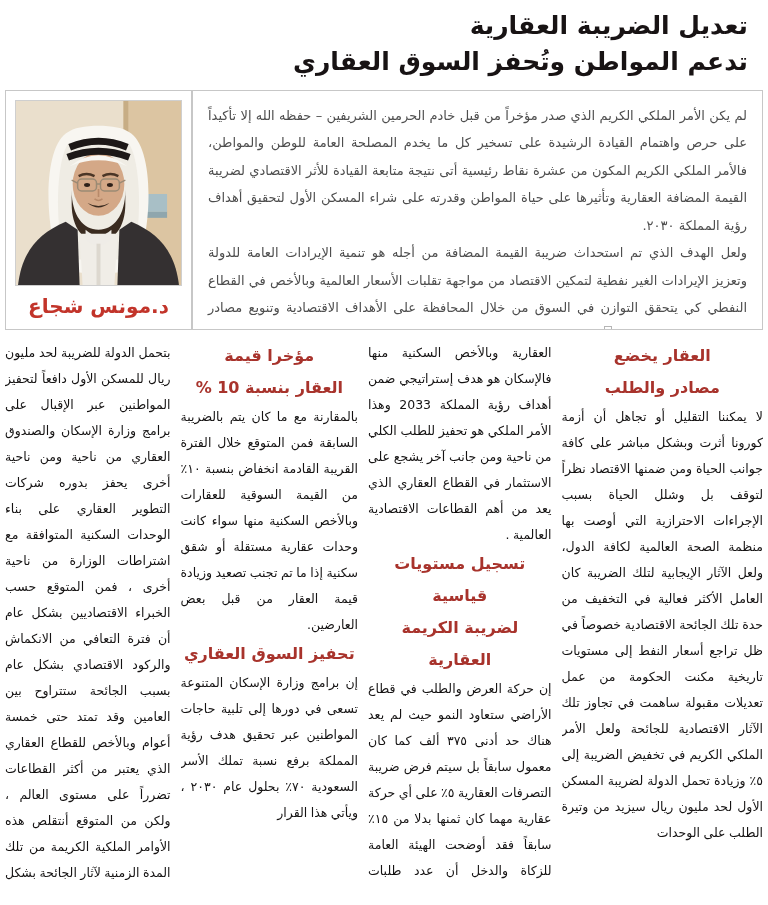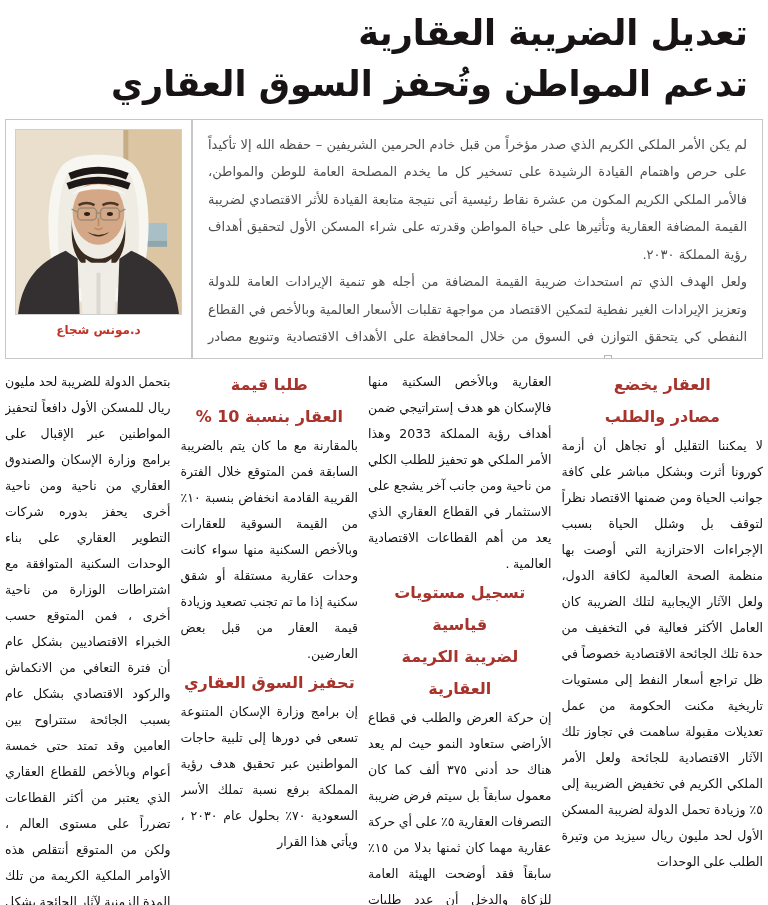--- a/index.html
+++ b/index.html
@@ -9,21 +9,21 @@
     font-family: "DejaVu Sans", sans-serif;
     direction: rtl;
   }
   .page { width: 768px; height: 905px; padding: 0 5px; position: relative; background:#fff; }
 
   
   .headline {
     padding: 8px 15px 0 0;
     text-align: right;
     font-weight: bold;
-    font-size: 35px;
+    font-size: 25px;
     line-height: 1.45;
     color: #181314;
   }
 
   
   .top-row { display: flex; margin-top: 9px; height: 240px; }
 
   .intro-box {
     flex: 1;
     border: 1px solid #c7c7c7;
@@ -44,21 +44,21 @@
   .photo-box {
     width: 187px;
     border: 1px solid #c7c7c7;
     padding: 9px 9px 4px;
     background: #fff;
   }
   .photo-frame { height: 186px; border: 1px solid #cfcfcf; overflow: hidden; background: #eadfcc; }
   .photo-frame svg { display: block; width: 100%; height: 100%; }
   .caption {
     text-align: center; padding-top: 8px;
-    font-size: 12px; font-weight: bold; color: #c2342a;
+    font-size: 20px; font-weight: bold; color: #c2342a;
   }
 
   
   .columns {
     display: flex; gap: 10px;
     margin-top: 10px; height: 540px; overflow: hidden;
   }
   .col {
     font-size: 12.5px; line-height: 2.08;
     color: #151313; text-align: justify;
@@ -155,21 +155,21 @@
       <p>العقارية وبالأخص السكنية منها فالإسكان هو هدف إستراتيجي ضمن أهداف رؤية المملكة 2033 وهذا الأمر الملكي هو تحفيز للطلب الكلي من ناحية ومن جانب آخر يشجع على الاستثمار في القطاع العقاري الذي يعد من أهم القطاعات الاقتصادية العالمية .</p>
       <div class="subhead">
         <div>تسجيل مستويات قياسية</div>
         <div>لضريبة الكريمة العقارية</div>
       </div>
       <p>إن حركة العرض والطلب في قطاع الأراضي ستعاود النمو حيث لم يعد هناك حد أدنى ٣٧٥ ألف كما كان معمول سابقاً بل سيتم فرض ضريبة التصرفات العقارية ٥٪ على أي حركة عقارية مهما كان ثمنها بدلا من ١٥٪ سابقاً فقد أوضحت الهيئة العامة للزكاة والدخل أن عدد طلبات المبايعة المسجلة في خدمة ضريبة التصرفات العقارية خلال أيم قليلة وصل</p>
     </div>
 
     <div class="col col-3">
       <div class="subhead">
-        <div>طلبا قيمة</div>
+        <div>مؤخرا قيمة</div>
         <div>العقار بنسبة 10 %</div>
       </div>
       <p>بالمقارنة مع ما كان يتم بالضريبة السابقة فمن المتوقع خلال الفترة القريبة القادمة انخفاض بنسبة ١٠٪ من القيمة السوقية للعقارات وبالأخص السكنية منها سواء كانت وحدات عقارية مستقلة أو شقق سكنية إذا ما تم تجنب تصعيد وزيادة قيمة العقار من قبل بعض العارضين.</p>
       <div class="subhead">
         <div>تحفيز السوق العقاري</div>
       </div>
       <p>إن برامج وزارة الإسكان المتنوعة تسعى في دورها إلى تلبية حاجات المواطنين عبر تحقيق هدف رؤية المملكة برفع نسبة تملك الأسر السعودية ٧٠٪ بحلول عام ٢٠٣٠ ، ويأتي هذا القرار</p>
     </div>
 
     <div class="col col-4">

